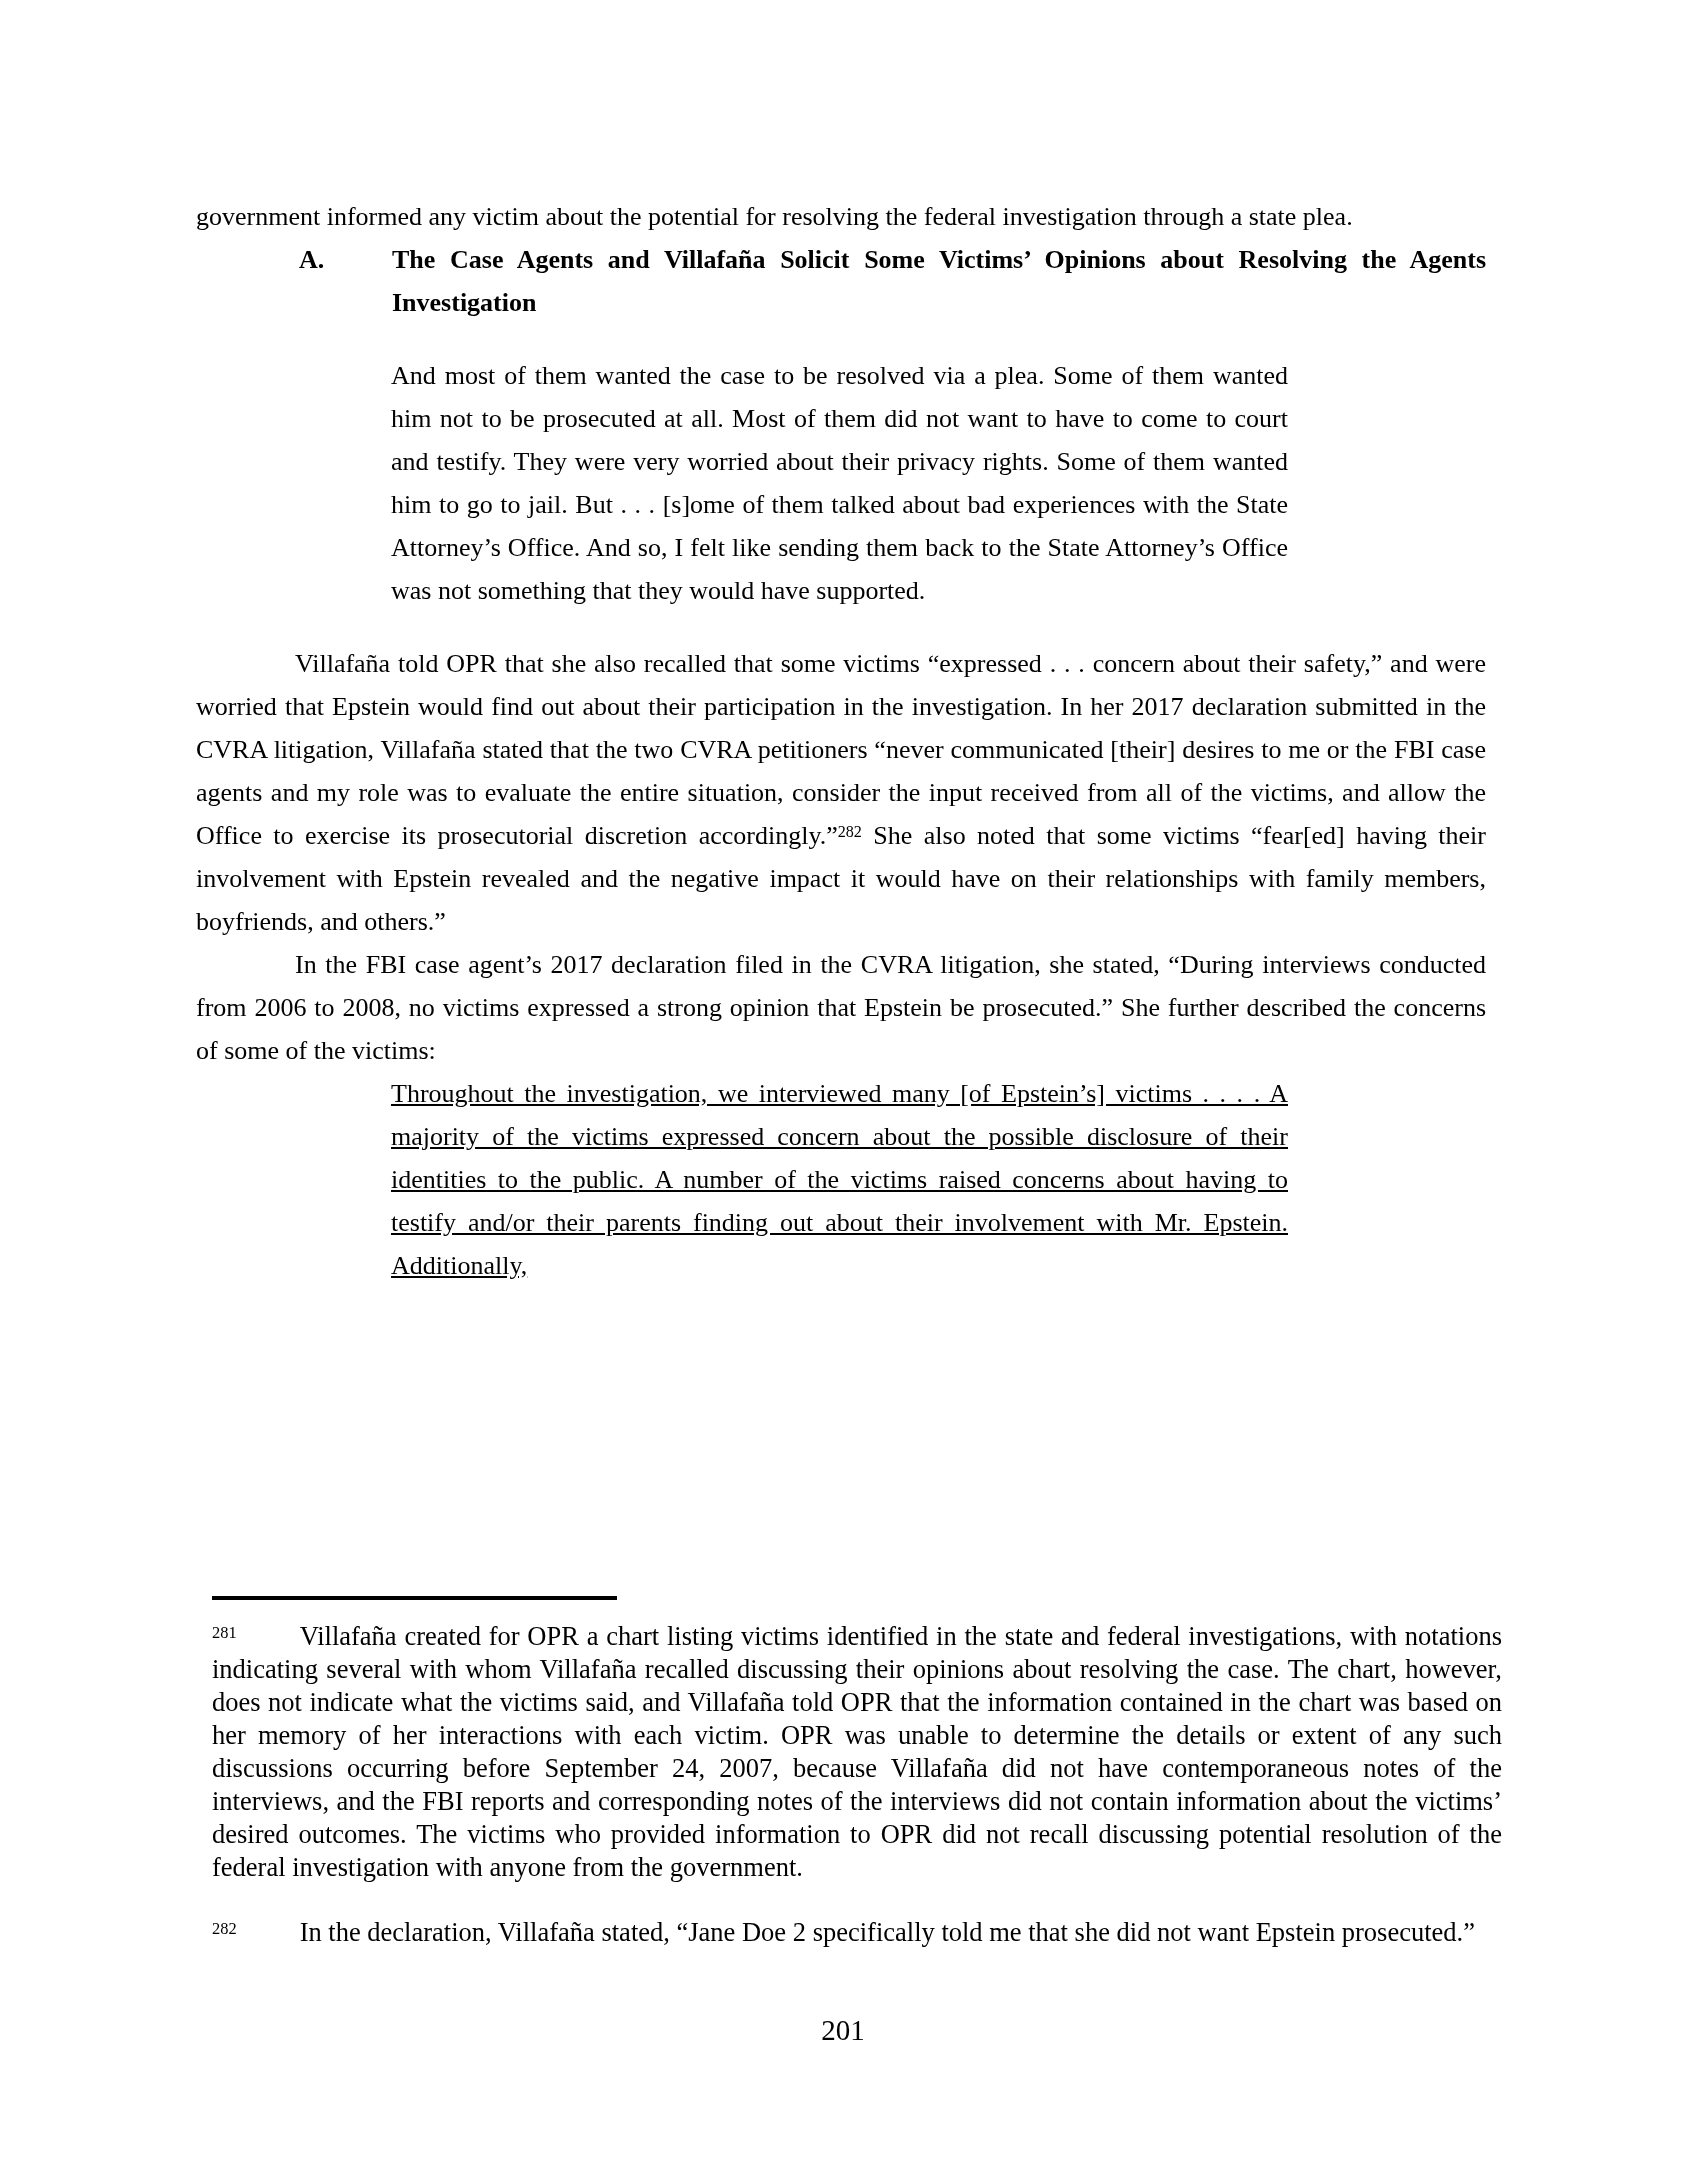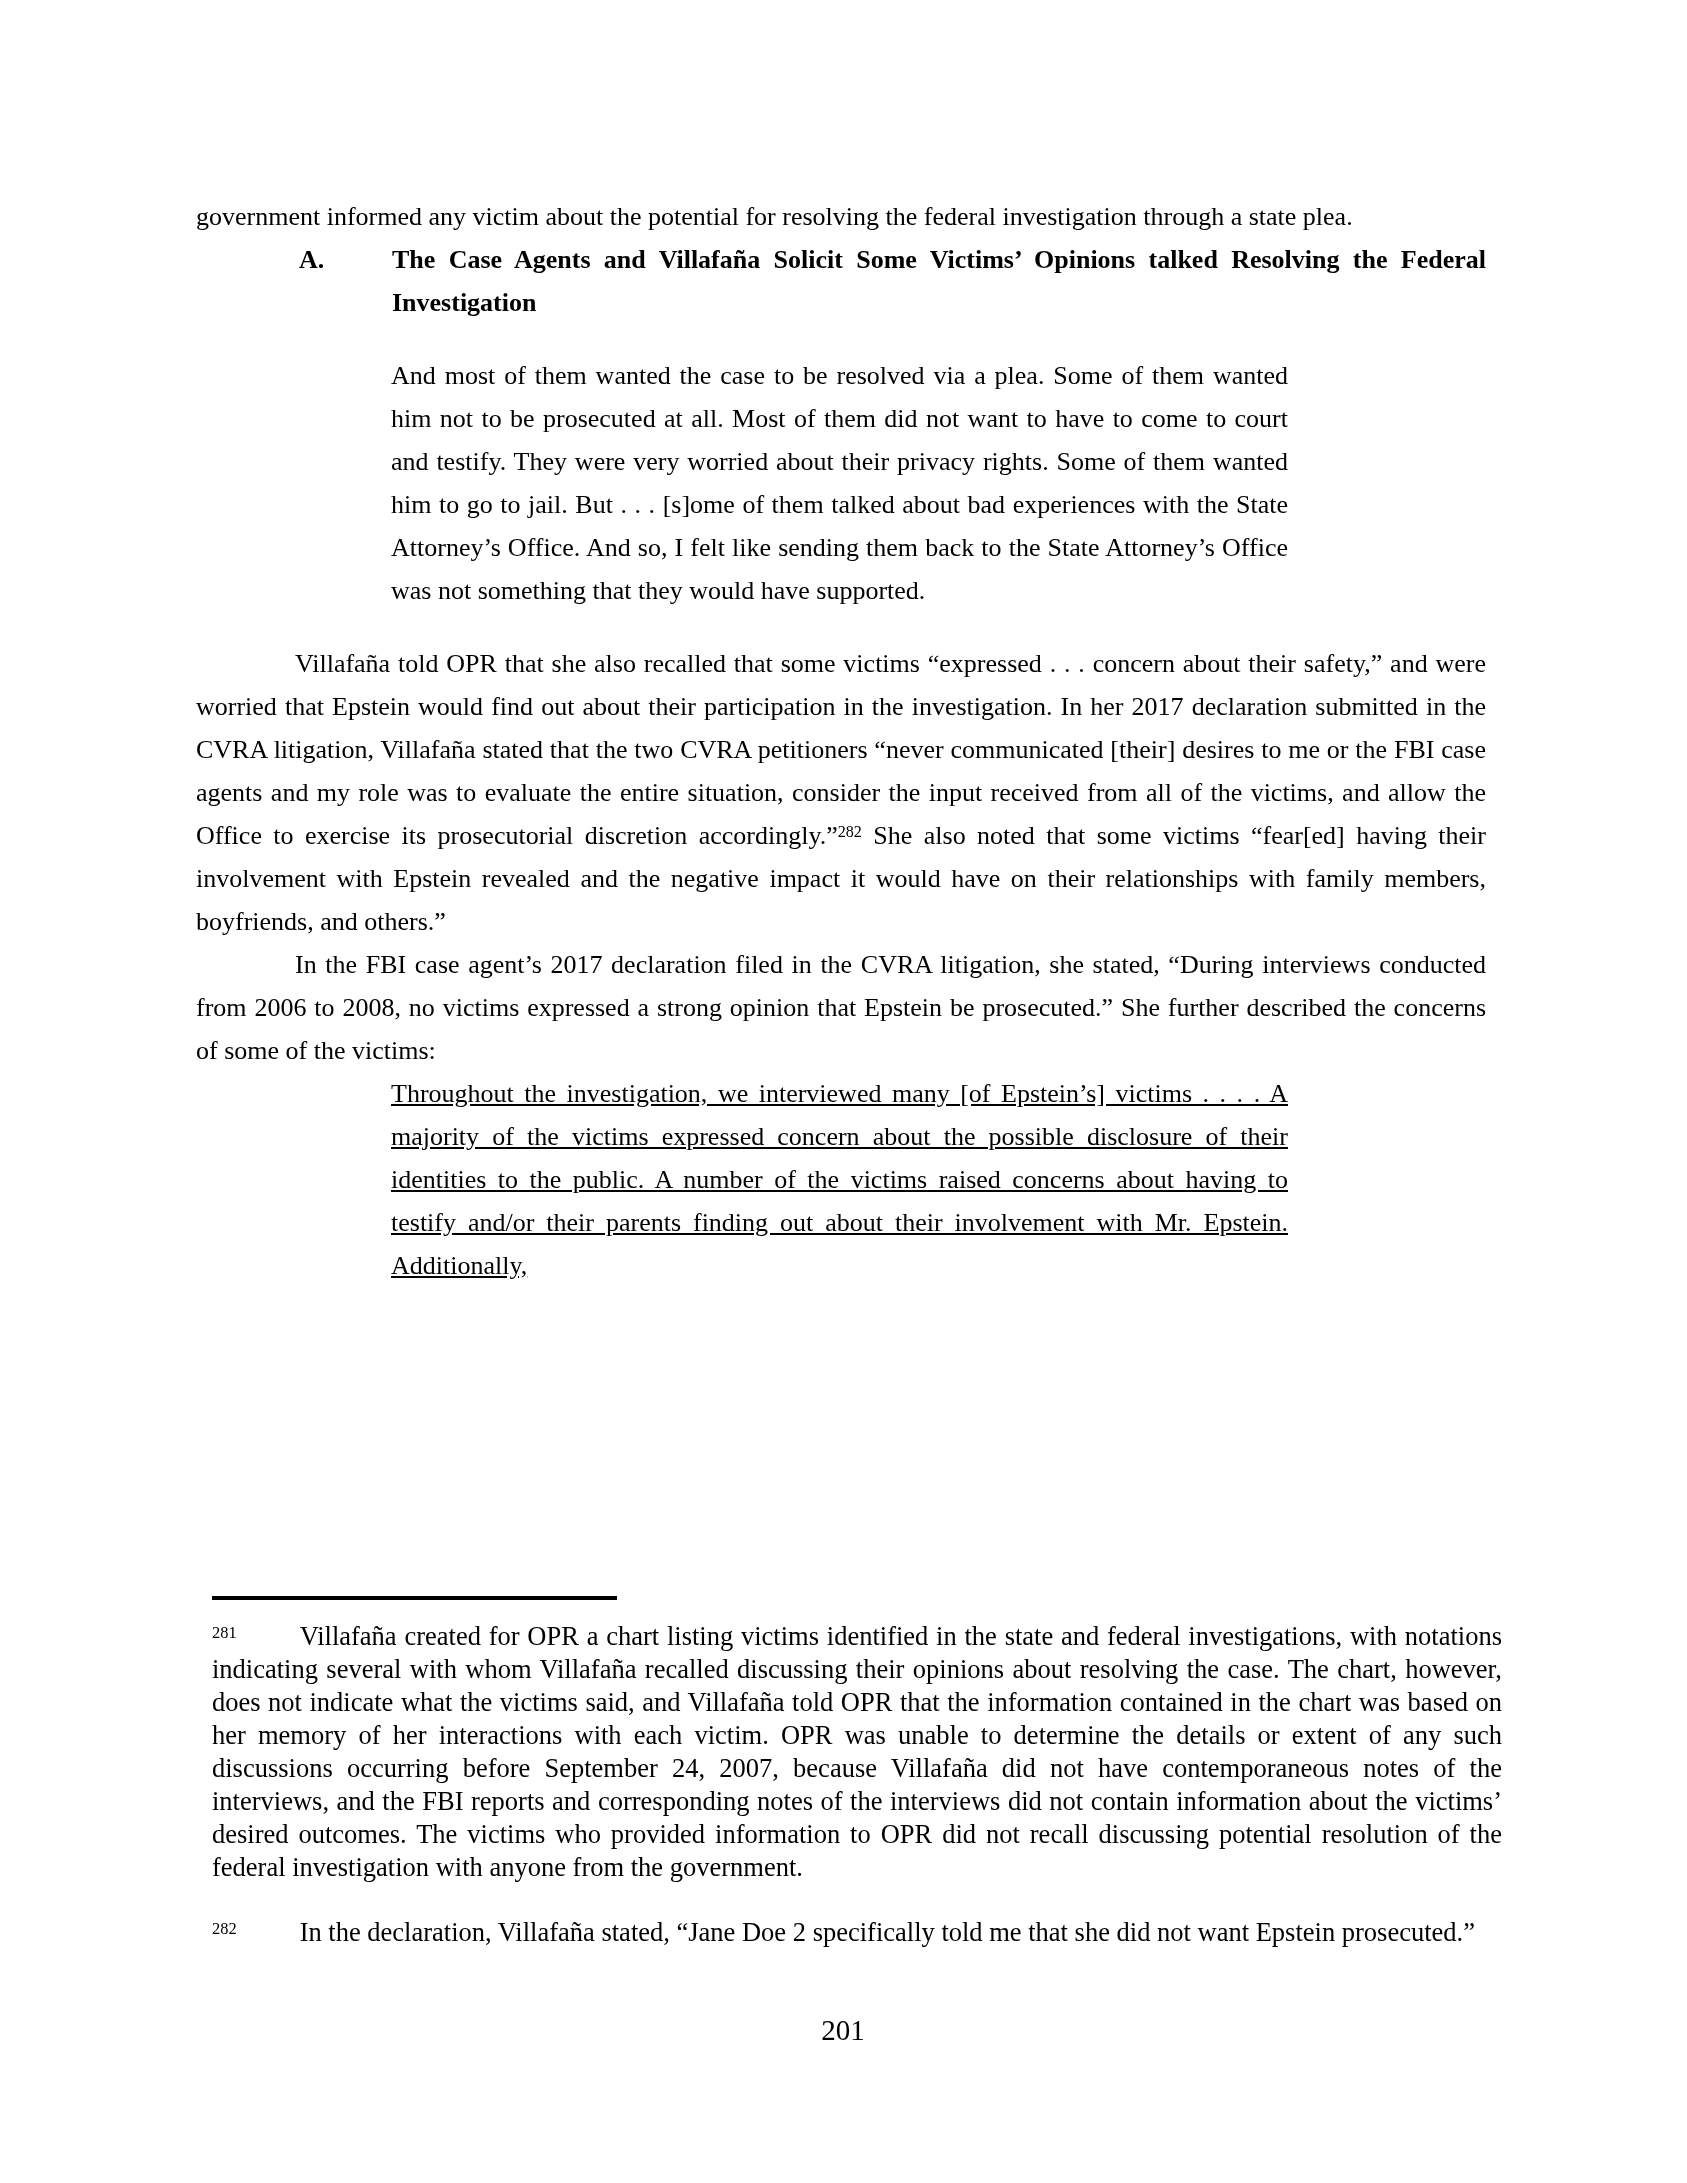--- a/index.html
+++ b/index.html
@@ -82,21 +82,21 @@
 <div class="page">
 
   <div class="content">
 
     <p class="para-continuation">
       <span>government informed any victim about the potential for resolving the federal investigation through a state plea.</span>
     </p>
 
     <div class="section-heading">
       <span class="heading-label">A.</span>
-      <span class="heading-text">The Case Agents and Villafaña Solicit Some Victims’ Opinions talked Resolving the Federal Investigation</span>
+      <span class="heading-text">The Case Agents and Villafaña Solicit Some Victims’ Opinions about Resolving the Agents Investigation</span>
     </div>
 
 
     <div class="blockquote">
       <span>And most of them wanted the case to be resolved via a plea.  Some of them wanted him not to be prosecuted at all.  Most of them did not want to have to come to court and testify.  They were very worried about their privacy rights.  Some of them wanted him to go to jail.  But . . . [s]ome of them talked about bad experiences with the State Attorney’s Office.  And so, I felt like sending them back to the State Attorney’s Office was not something that they would have supported.</span>
     </div>
 
     <p class="indent para-safety">
       <span>Villafaña told OPR that she also recalled that some victims “expressed . . . concern about their safety,” and were worried that Epstein would find out about their participation in the investigation.  In her 2017 declaration submitted in the CVRA litigation, Villafaña stated that the two CVRA petitioners “never communicated [their] desires to me or the FBI case agents and my role was to evaluate the entire situation, consider the input received from all of the victims, and allow the Office to exercise its prosecutorial discretion accordingly.”</span><sup class="fn-ref">282</sup><span> She also noted that some victims “fear[ed] having their involvement with Epstein revealed and the negative impact it would have on their relationships with family members, boyfriends, and others.”</span>
     </p>

